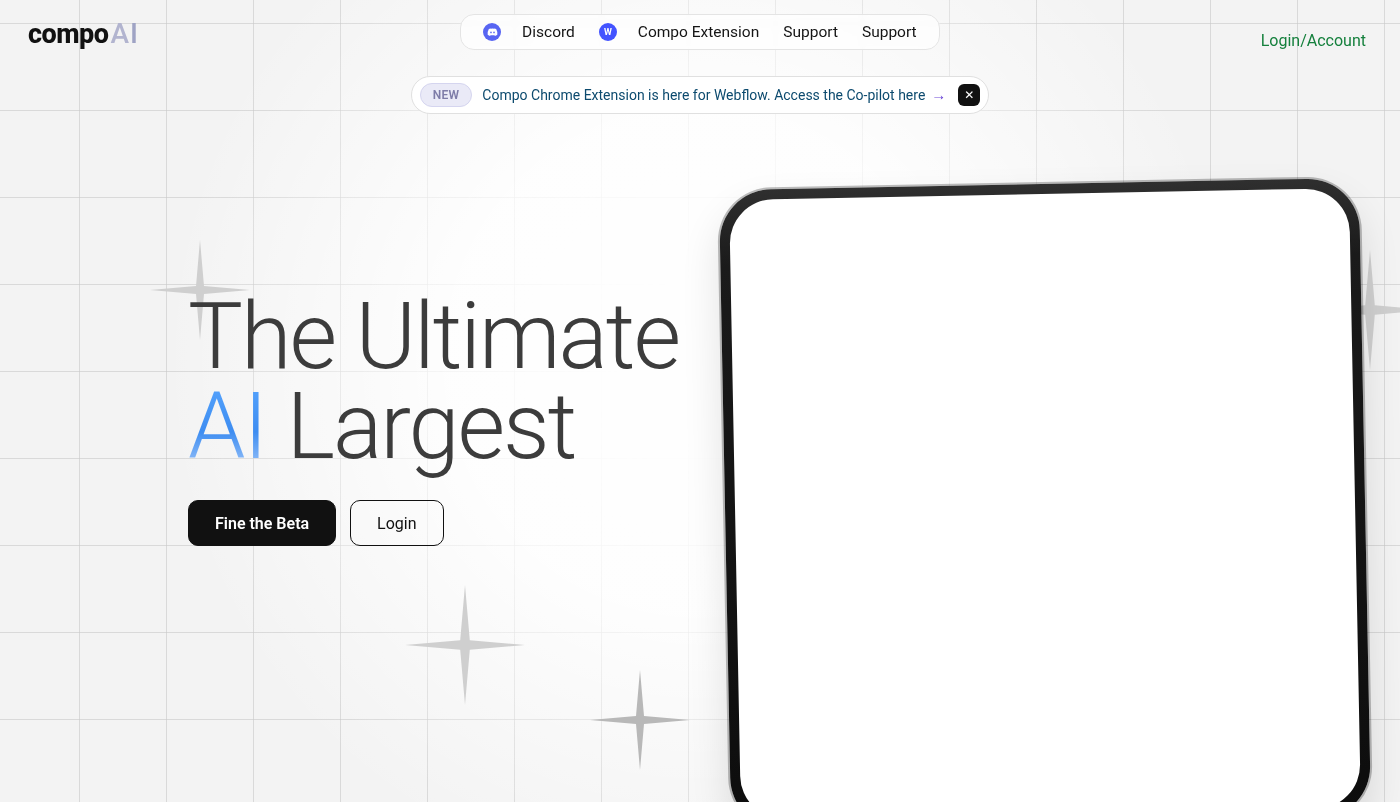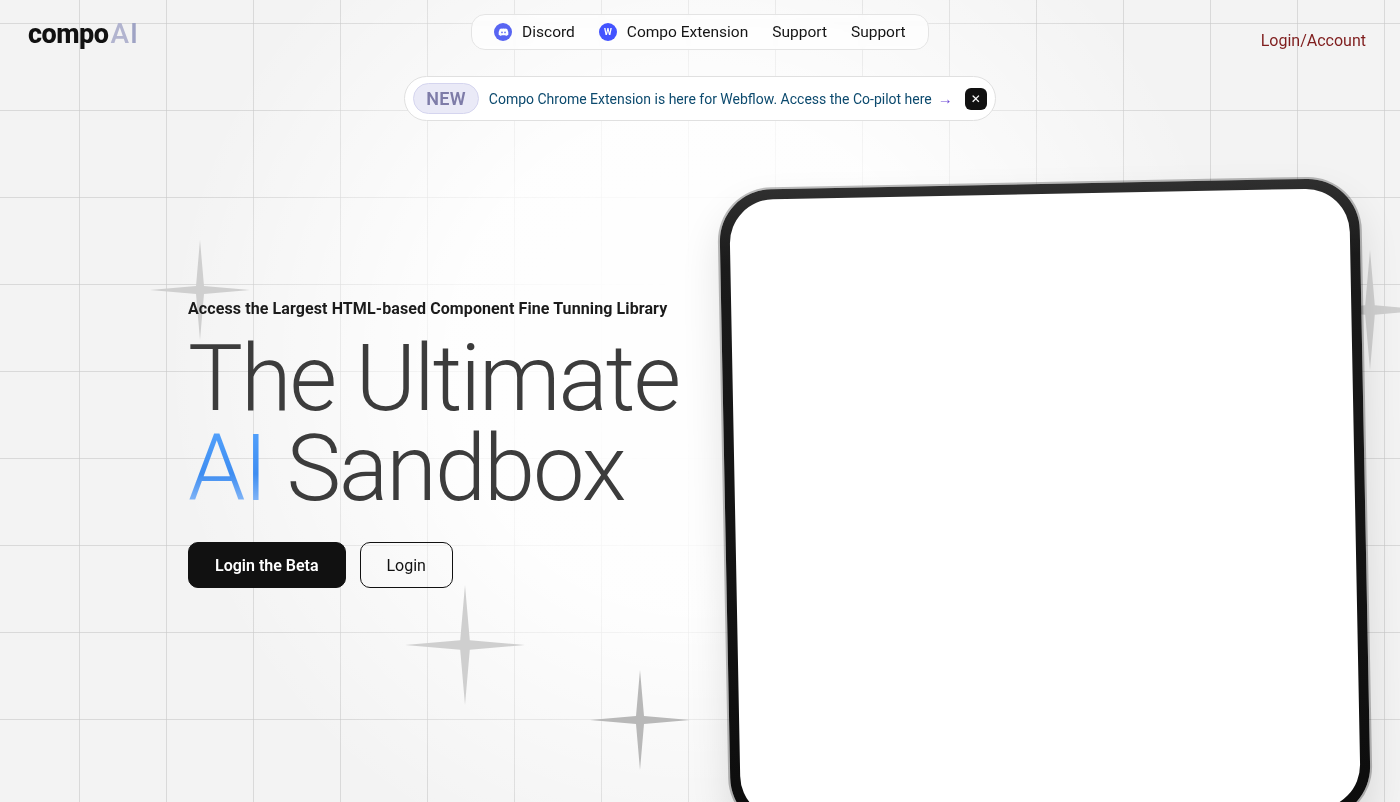--- a/index.html
+++ b/index.html
@@ -58,52 +58,52 @@
 
   .nav-pill {
     display: flex; align-items: center; gap: 24px;
     padding: 8px 22px;
     border: 1px solid #e4e4e4;
     border-radius: 14px;
     background: rgba(255,255,255,0.7);
     backdrop-filter: blur(2px);
   }
   .nav-link {
-    display: flex; align-items: center; gap: 10px;
+    display: flex; align-items: center; gap: 21px;
     font-size: 15.5px; color: #151515; text-decoration: none; cursor: pointer;
   }
   .icon-badge {
     width: 18px; height: 18px; border-radius: 50%;
     display: inline-flex; align-items: center; justify-content: center;
     color: #fff; font-size: 10px; font-weight: 700;
   }
   .discord-badge { background: #5865F2; }
   .webflow-badge { background: #4353ff; font-size: 9px; }
 
   .login-link {
-    font-size: 16px; color: #7f1d1d; cursor: pointer;
+    font-size: 16px; color: #15803d; cursor: pointer;
   }
 
   
   .banner-wrap {
     position: relative; z-index: 2;
     display: flex; justify-content: center; margin-top: 26px;
   }
   .banner {
     display: flex; align-items: center; gap: 10px;
     padding: 6px 8px 6px 8px;
     border: 1px solid #e0e0e0;
     background: #fff;
     border-radius: 999px;
   }
   .pill-new {
     display: inline-flex; align-items: center; justify-content: center;
     padding: 4px 12px; border-radius: 999px;
     background: #eaeaf7; border: 1px solid #d5d5ef;
-    color: #7e7ca8; font-size: 18px; font-weight: 600; letter-spacing: 0.3px;
+    color: #7e7ca8; font-size: 12px; font-weight: 600; letter-spacing: 0.3px;
   }
   .banner-text {
     font-size: 14px; color: #0c4a6e; cursor: pointer;
   }
   .banner-arrow { color: #6b47d6; font-size: 15px; margin-left: -4px; }
   .close-btn {
     width: 22px; height: 22px; border-radius: 6px;
     background: #111; color: #fff;
     display: inline-flex; align-items: center; justify-content: center;
     font-size: 12px; cursor: pointer; margin-left: 2px;
@@ -227,22 +227,21 @@
     <span class="pill-new">NEW</span>
     <a class="banner-text">Compo Chrome Extension is here for Webflow. Access the Co-pilot here</a>
     <span class="banner-arrow">→</span>
     <span class="close-btn">✕</span>
   </div>
 </div>
 
 <div class="device"></div>
 
 <section class="hero">
-  <div class="eyebrow">Access the Largest HTML-based Component Fine Tunning Library</div>
   <h1>
     <span>The Ultimate</span><br>
-    <span class="ai-grad">AI</span><span> Sandbox</span>
+    <span class="ai-grad">AI</span><span> Largest</span>
   </h1>
   <div class="cta-row">
-    <a class="btn btn-primary">Login the Beta</a>
+    <a class="btn btn-primary">Fine the Beta</a>
     <a class="btn btn-secondary">Login</a>
   </div>
 </section>
 
 </body></html>

